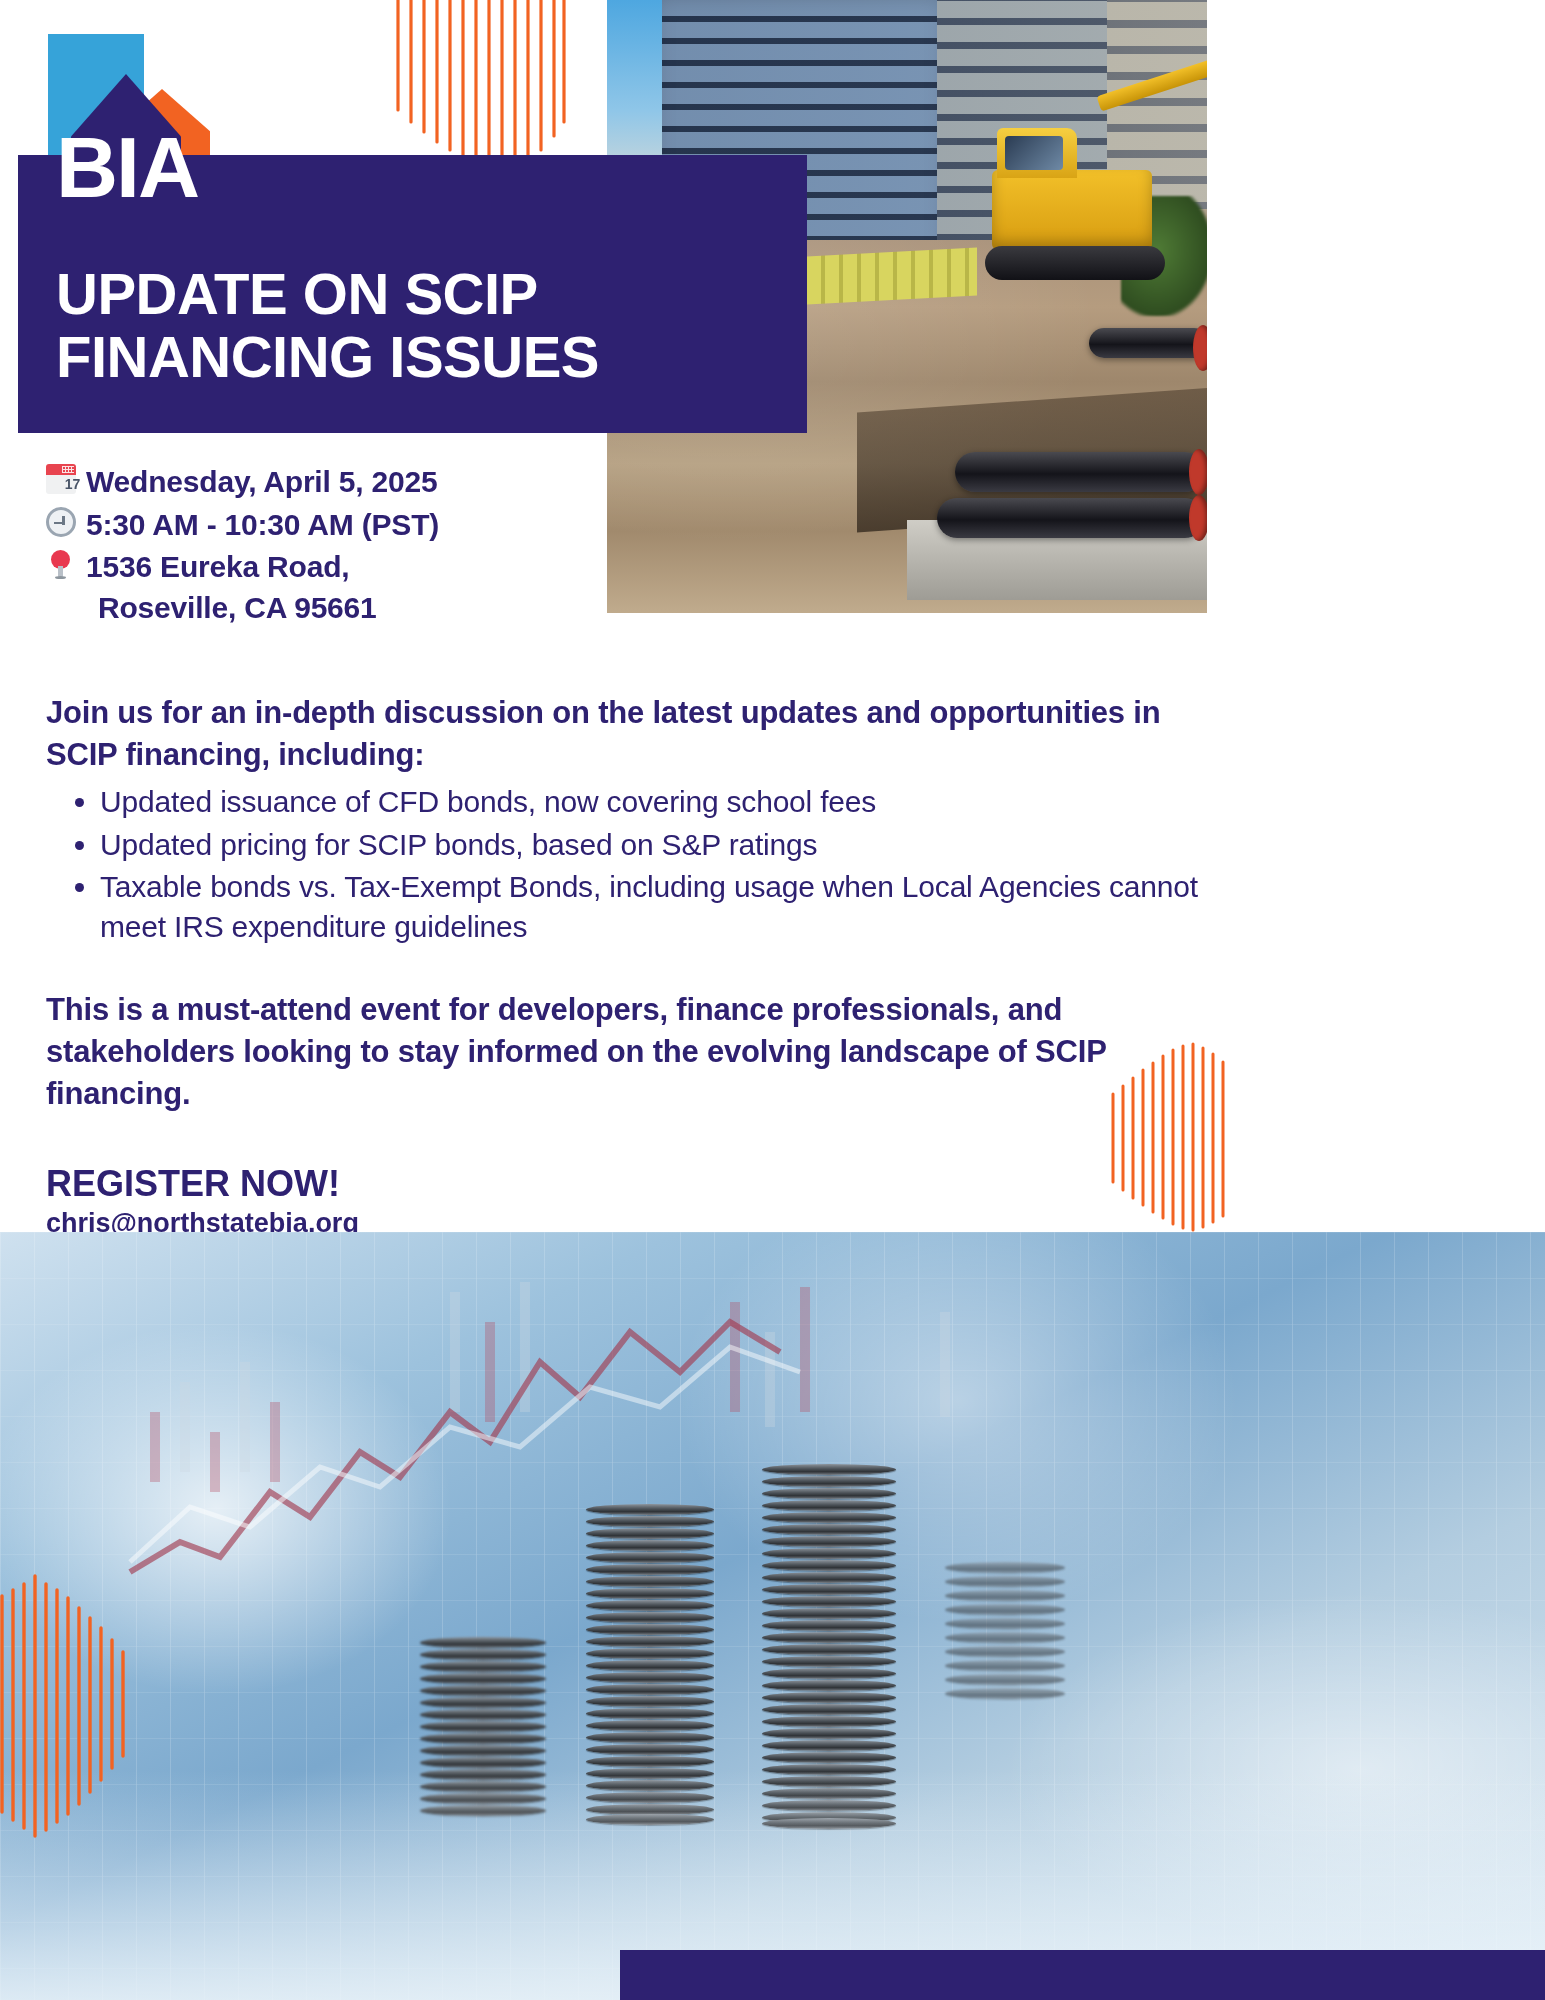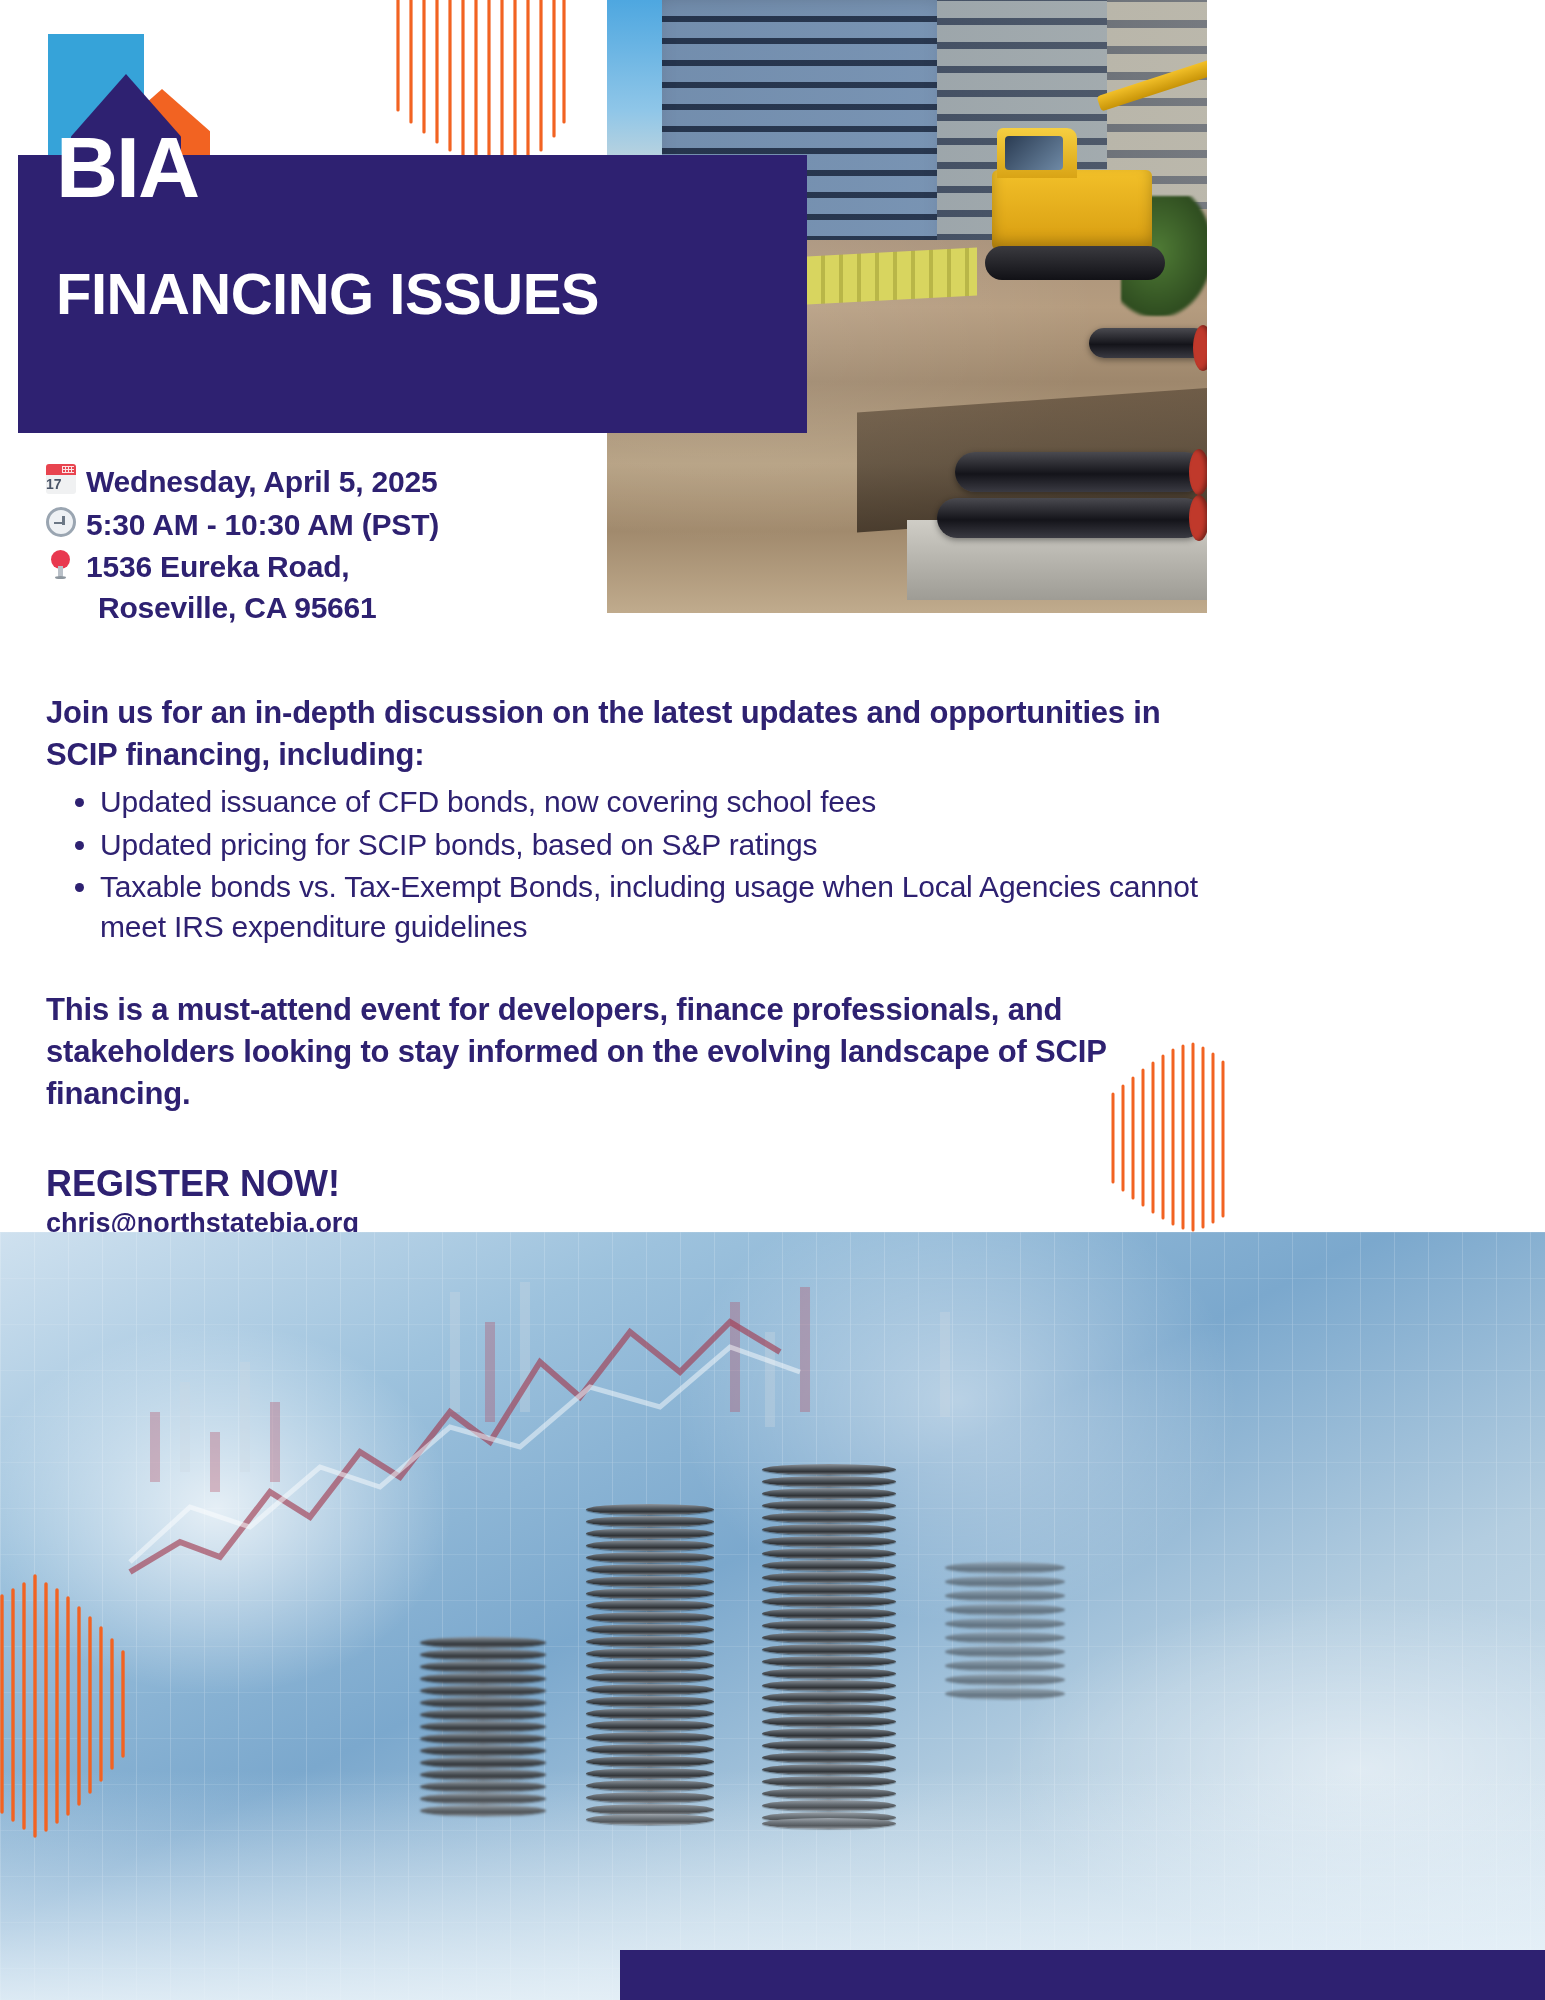--- a/index.html
+++ b/index.html
@@ -143,21 +143,21 @@
 
   
   .ico-cal{ position:relative; display:inline-block; width:30px; height:30px; vertical-align:-4px; }
   .ico-cal .cal-top{ position:absolute; left:0; top:0; width:30px; height:11px; background:#e8444f; border-radius:3px 3px 0 0; }
   .ico-cal .cal-top b{ position:absolute; left:3px; top:0px; font-size:9px; color:#fff; font-weight:bold; letter-spacing:.5px;margin-top:8px; }
   .ico-cal .cal-dots{ position:absolute; right:2px; top:2px; width:12px; height:7px;
     background:repeating-linear-gradient(to right,#fff 0 1.5px,transparent 1.5px 3px),
                repeating-linear-gradient(to bottom,#fff 0 1.5px,transparent 1.5px 3px);
     background-blend-mode:normal; opacity:.85; }
   .ico-cal .cal-body{ position:absolute; left:0; top:11px; width:30px; height:19px; background:#f0f1f2; border-radius:0 0 3px 3px; }
-  .ico-cal .cal-num{ position:absolute; left:0; top:11px; width:53px; height:19px; 
+  .ico-cal .cal-num{ position:absolute; left:0; top:11px; width:53px; height:19px; text-align:center;
     font-size:14px; font-weight:bold; color:#4a5568; line-height:19px; }
   .ico-clock{ position:relative; display:inline-block; width:30px; height:30px; vertical-align:-4px;
     border:3px solid #9aa5b1; border-radius:50%; background:#eef1f4; }
   .ico-clock i{ position:absolute; background:#6b7785; }
   .ico-clock .h1{ left:13px; top:6px; width:2.5px; height:9px; }
   .ico-clock .h2{ left:5px; top:12px; width:9px; height:2.5px; }
   .ico-pin{ position:relative; display:inline-block; width:30px; height:30px; vertical-align:-4px; }
   .ico-pin .head{ position:absolute; left:5px; top:1px; width:19px; height:19px; border-radius:50%; background:#e8384f; }
   .ico-pin .stem{ position:absolute; left:12px; top:17px; width:5px; height:12px; background:#b9c0c8; border-radius:0 0 2px 2px; }
   .ico-pin .base{ position:absolute; left:9px; top:27px; width:11px; height:3px; border-radius:50%; background:#8d969e; }
@@ -250,20 +250,21 @@
   </svg>
 
   <div class="logo">
     <div class="logo-sq"></div>
     <div class="logo-orange"></div>
     <div class="logo-house"></div>
   </div>
 
   <div class="banner">
     <div class="banner-title">
+      <div>UPDATE ON SCIP</div>
       <div>FINANCING ISSUES</div>
     </div>
   </div>
   <div class="logo-text">BIA</div>
 
   <div class="details">
 
     <div class="det-row">
       <div class="det-ico">
         <span class="ico-cal">

